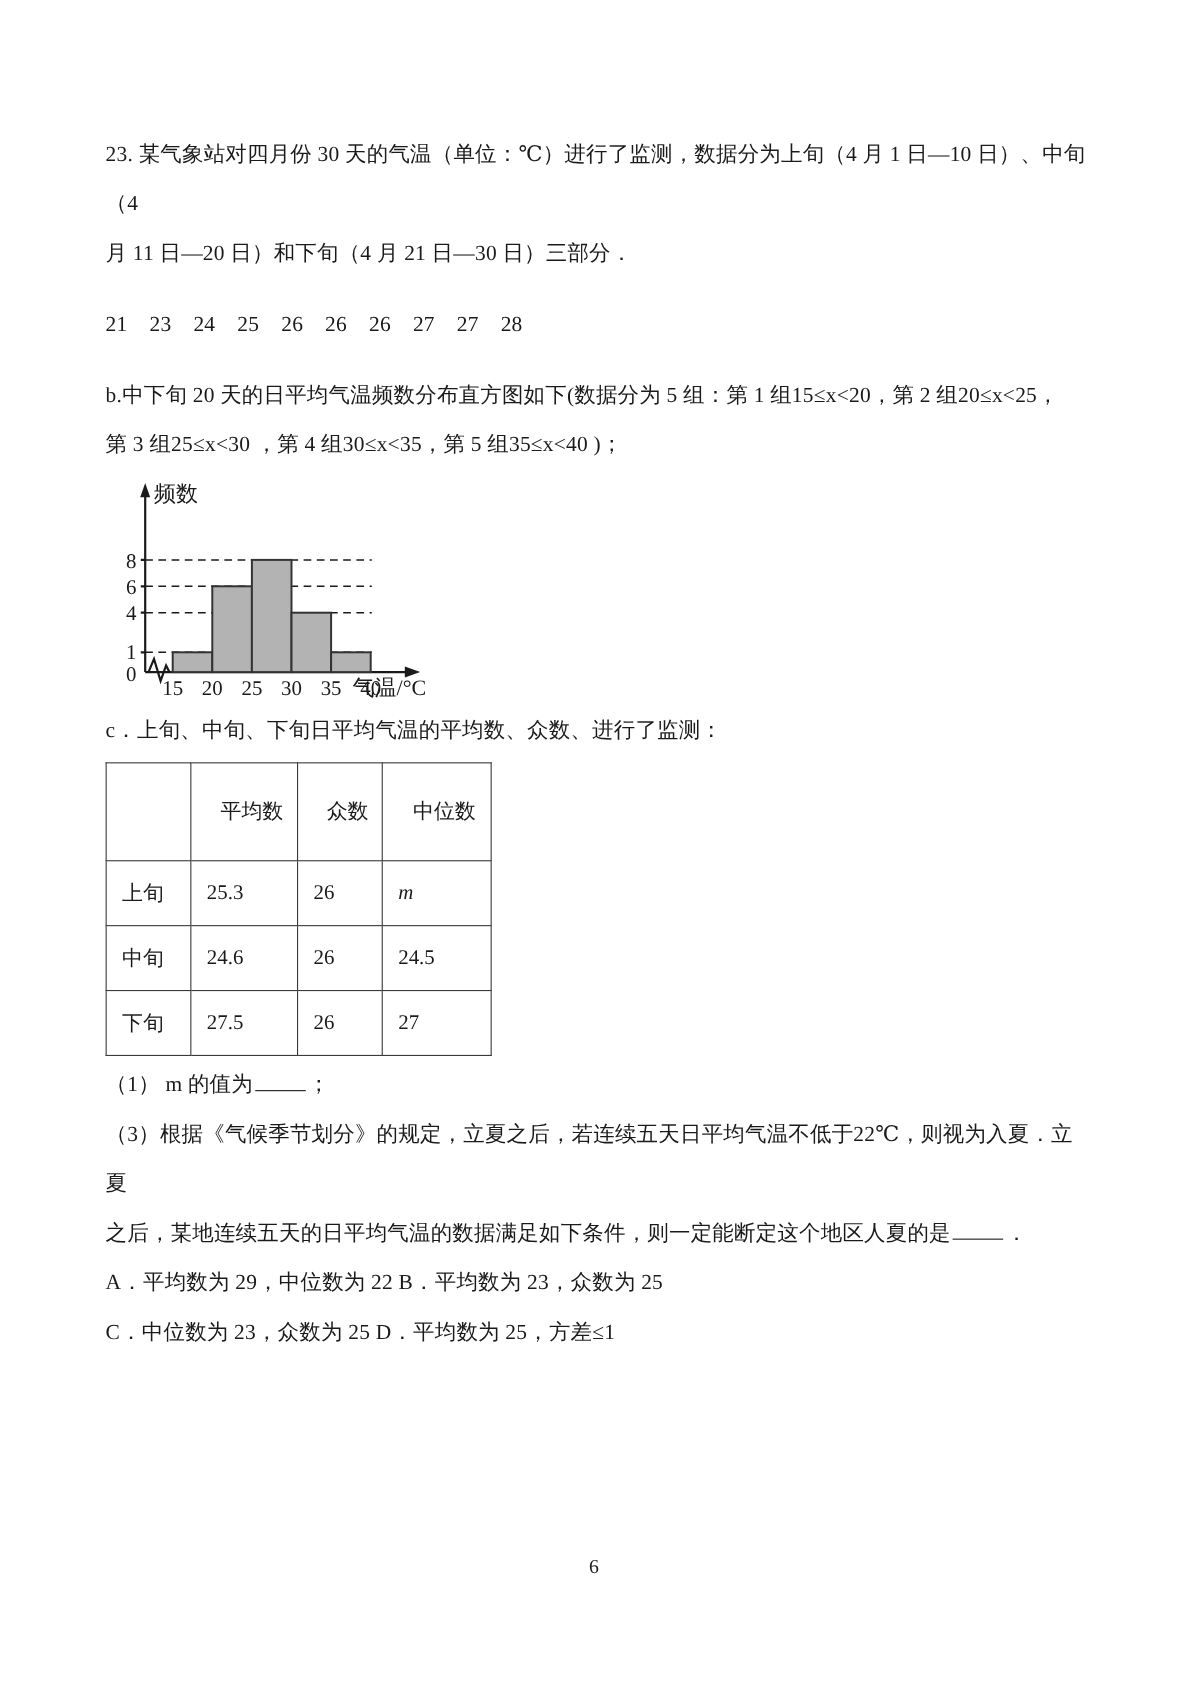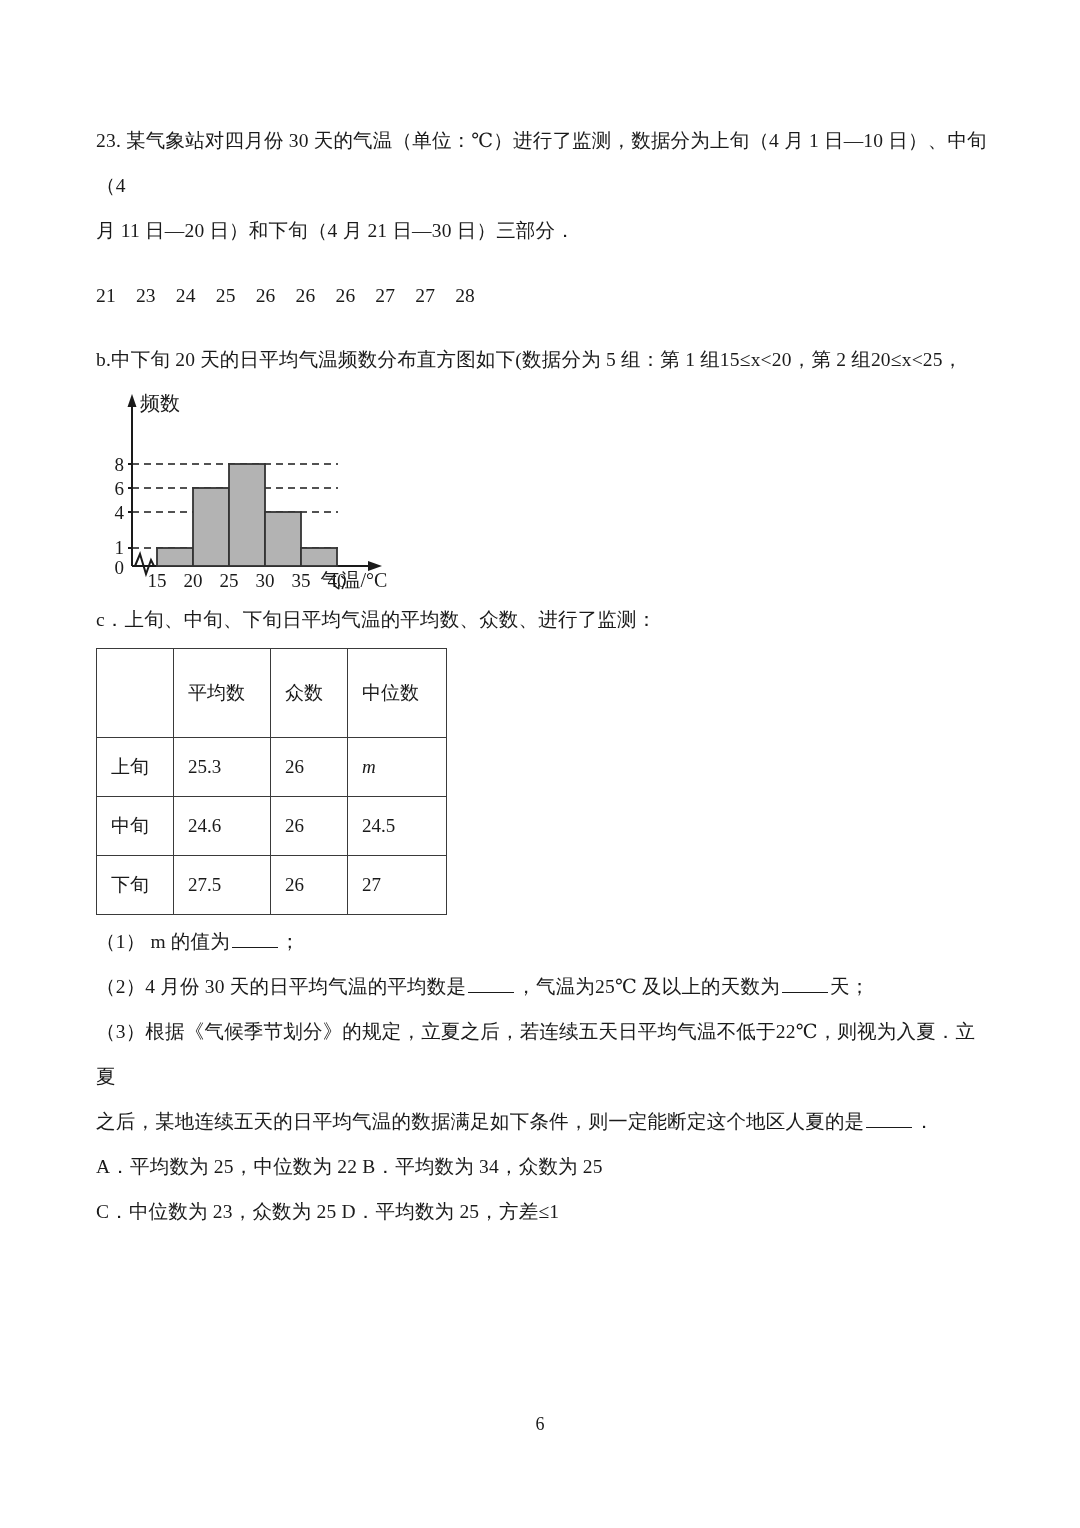--- a/index.html
+++ b/index.html
@@ -74,21 +74,21 @@
     font-size: 19px;
     font-weight: normal;
     text-align: left;
     padding: 0 0 0 14px;
     font-family: "Liberation Serif", serif;
   }
   .stat-table .c0 { width: 62px; }
   .stat-table .c1 { width: 82px; }
   .stat-table .c2 { width: 62px; }
   .stat-table .c3 { width: 84px; }
-  .stat-table tr.head td { height: 88px; vertical-align: middle; }
+  .stat-table tr.head td { height: 88px; vertical-align: middle; text-align: center; }
   .stat-table tr.body td { height: 58px; vertical-align: middle; }
 
   .q-list .para { line-height: 45px; }
   .choices .para { line-height: 45px; }
 
   .page-number {
     position: absolute;
     left: 0;
     top: 1414px;
     width: 1080px;
@@ -105,20 +105,21 @@
   <div class="content">
 
     <p class="para">23. 某气象站对四月份 30 天的气温（单位：℃）进行了监测，数据分为上旬（4 月 1 日—10 日）、中旬（4</p>
     <p class="para">月 11 日—20 日）和下旬（4 月 21 日—30 日）三部分．</p>
 
     <p class="nums">
       <span>21</span><span>23</span><span>24</span><span>25</span><span>26</span><span>26</span><span>26</span><span>27</span><span>27</span><span>28</span>
     </p>
 
     <p class="para">b.中下旬 20 天的日平均气温频数分布直方图如下(数据分为 5 组：第 1 组15≤x&lt;20，第 2 组20≤x&lt;25，</p>
+    <p class="para">第 3 组25≤x&lt;30 ，第 4 组30≤x&lt;35，第 5 组35≤x&lt;40 )；</p>
 
     <div class="chart-wrap">
       <svg class="chart-svg" width="300" height="205" viewBox="0 0 300 205">
 
         <line x1="30" y1="18" x2="30" y2="178" stroke="#1a1a1a" stroke-width="2"></line>
         <polygon points="30,6 25.5,19 34.5,19" fill="#1a1a1a"></polygon>
 
         <line x1="30" y1="178" x2="268" y2="178" stroke="#1a1a1a" stroke-width="2"></line>
         <polygon points="280,178 266,173 266,183" fill="#1a1a1a"></polygon>
 
@@ -186,27 +187,26 @@
           <td class="c2">26</td>
           <td class="c3">27</td>
         </tr>
       </tbody>
     </table>
 
     <div class="q-list">
 
       <p class="para"><span>（1） m 的值为</span><span class="blank"></span><span>；</span></p>
 
-      <p class="para"><span>（2）4 月份 30 天的日平均气温的平均数是</span><span class="blank"></span><span>，气温为25℃ 及以上的天数为</span><span class="blank"></span><span>天；</span></p>
 
       <p class="para">（3）根据《气候季节划分》的规定，立夏之后，若连续五天日平均气温不低于22℃，则视为入夏．立夏</p>
       <p class="para"><span>之后，某地连续五天的日平均气温的数据满足如下条件，则一定能断定这个地区人夏的是</span><span class="blank"></span><span>．</span></p>
     </div>
 
     <div class="choices">
-      <p class="para">A．平均数为 25，中位数为 22   B．平均数为 34，众数为 25</p>
+      <p class="para">A．平均数为 29，中位数为 22   B．平均数为 23，众数为 25</p>
       <p class="para">C．中位数为 23，众数为 25   D．平均数为 25，方差≤1</p>
     </div>
 
   </div>
 
   <div class="page-number">6</div>
 </div>
 
 </body></html>

